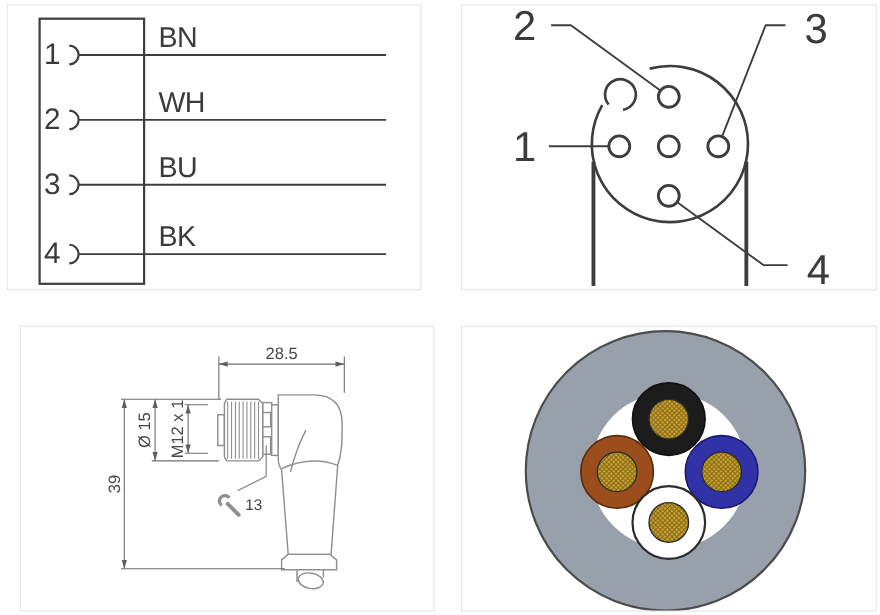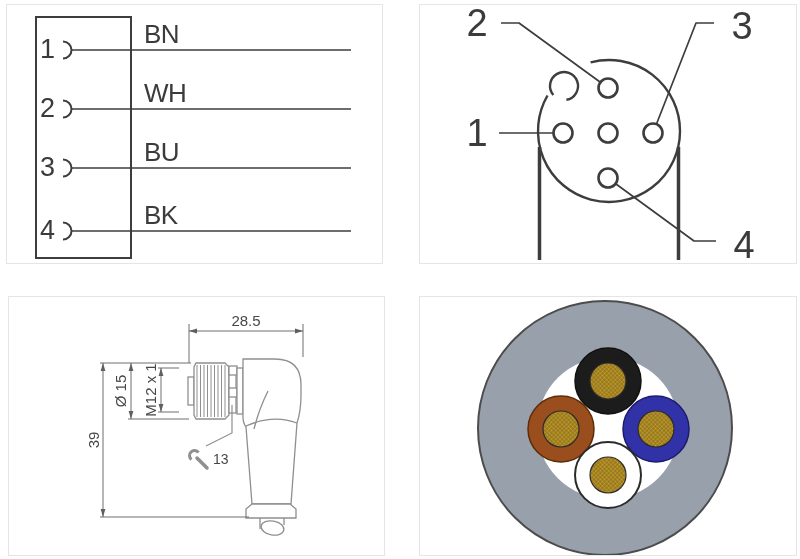--- a/index.html
+++ b/index.html
@@ -1,21 +1,21 @@
 <!DOCTYPE html>
 <html><head>
 <meta charset="utf-8">
 <style>
   html,body{margin:0;padding:0;background:#ffffff;}
   #stage{position:relative;width:800px;height:559px;background:#ffffff;overflow:hidden;
          font-family:"Liberation Sans", sans-serif;}
   .panel{position:absolute;background:#ffffff;border:1px solid #e5e5e5;box-sizing:border-box;}
   #panel-wiring{left:6px;top:4px;width:377px;height:260px;}
   #panel-face{left:419px;top:4px;width:378px;height:260px;}
-  #panel-dim{left:8px;top:296px;width:377px;height:260px;}
+  #panel-dim{left:18px;top:296px;width:377px;height:260px;}
   #panel-cable{left:419px;top:296px;width:378px;height:260px;}
   svg{display:block;width:100%;height:100%;}
   .ink{stroke:#3d3d3d;fill:none;}
   .num{fill:#3b3b3b;font-weight:500;}
   .dimtxt{fill:#474747;font-weight:500;}
   .draw{stroke:#8f8f8f;fill:#ffffff;}
   .dimln{stroke:#6e6e6e;fill:none;stroke-width:1;}
   .arrow{fill:#5f5f5f;stroke:none;}
 </style>
 </head>

